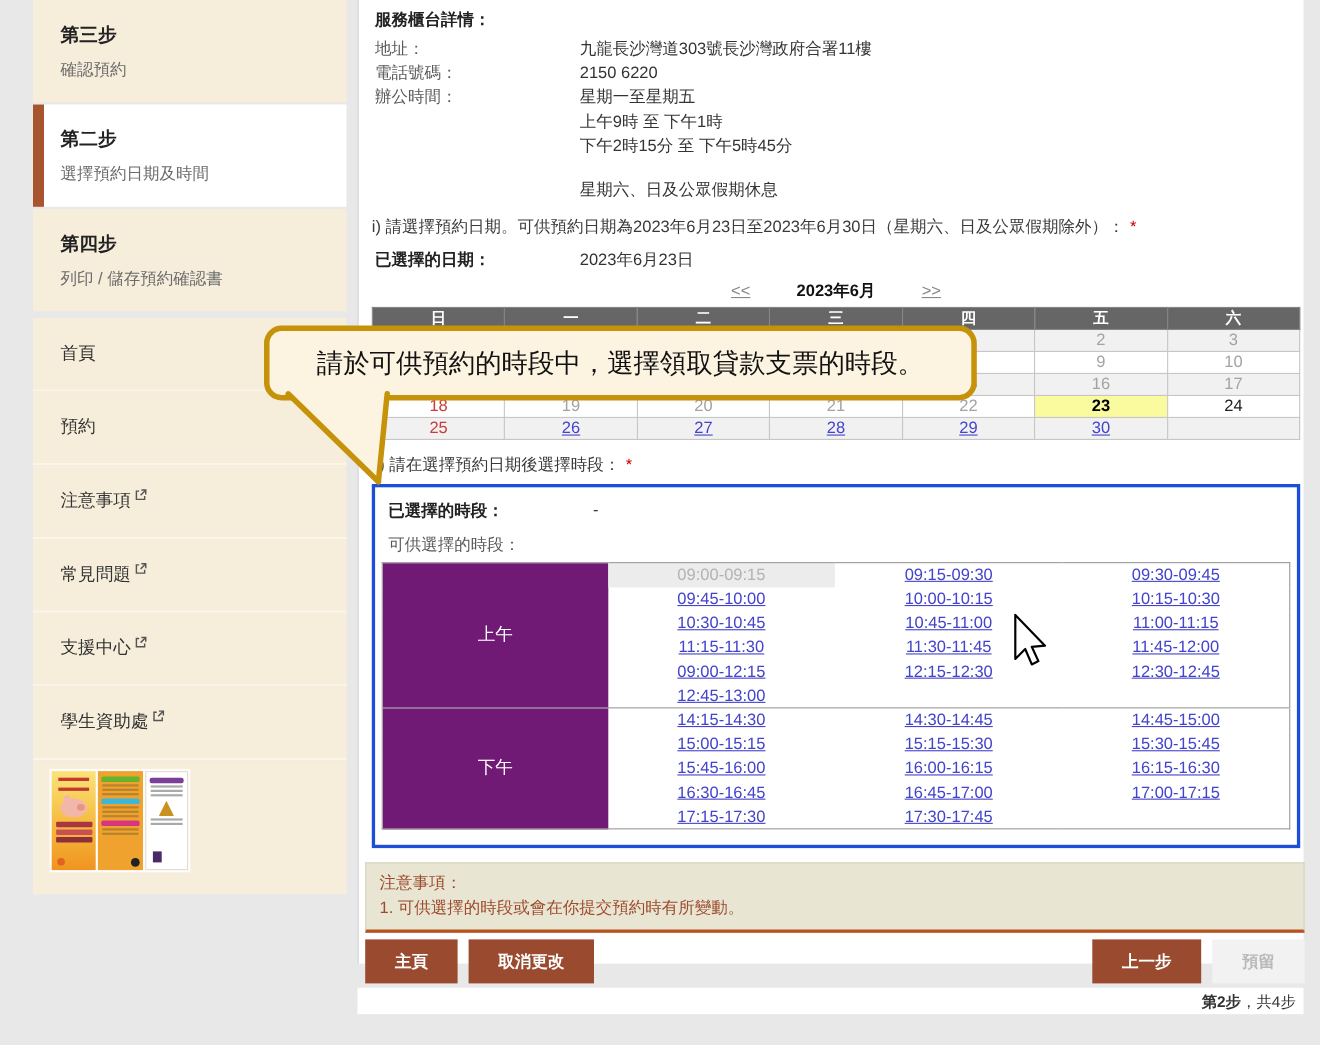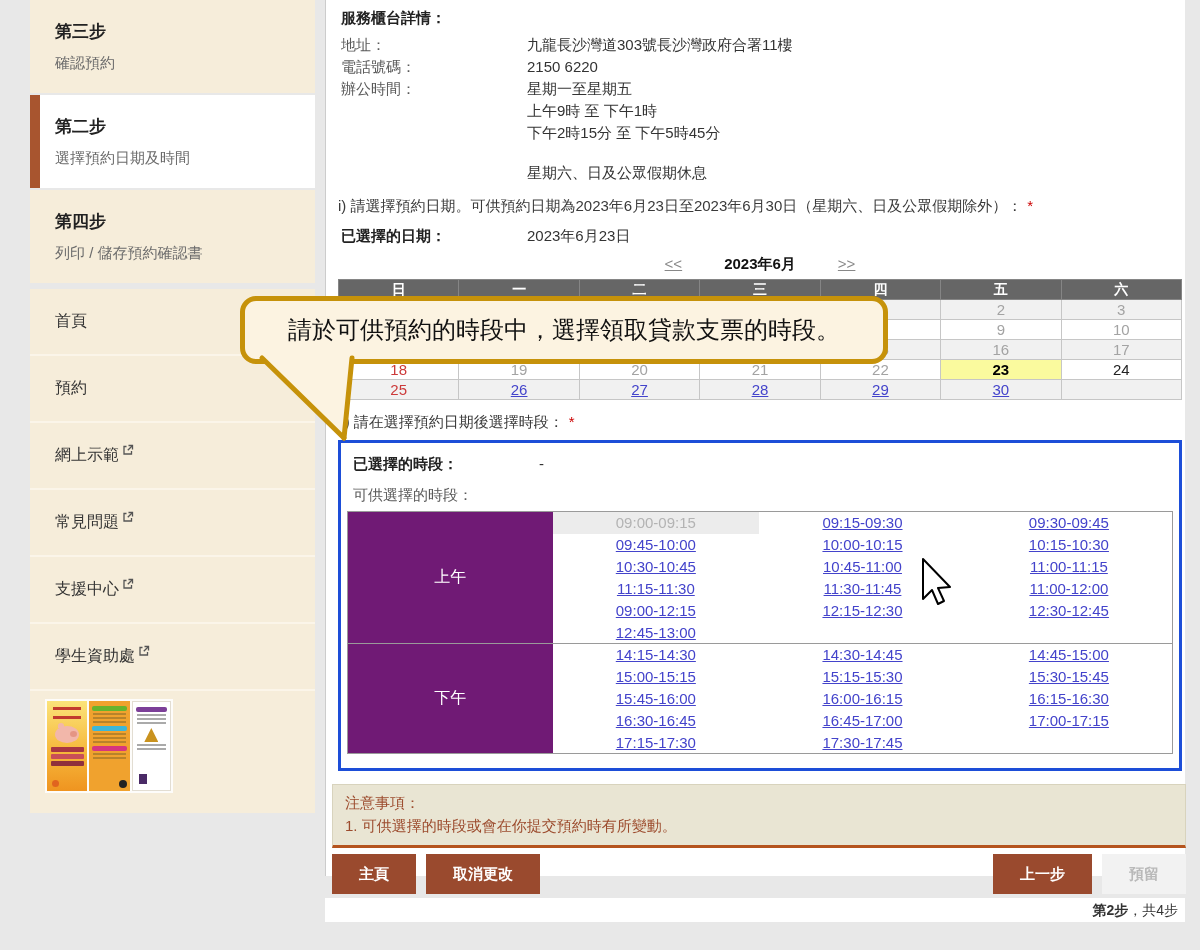--- a/index.html
+++ b/index.html
@@ -107,21 +107,21 @@
         </div>
       </div>
     <nav class="menu" id="menu">
         <div class="menu-item">
           <span>首頁</span>
         </div>
         <div class="menu-item">
           <span>預約</span>
         </div>
         <div class="menu-item">
-          <span>網上示範</span>
+          <span>注意事項</span>
           <svg class="ext" width="12" height="12" viewBox="0 0 12 12">
             <path d="M4.5 2.5H2v7.5h7.5V7" fill="none" stroke="#555" stroke-width="1.3"></path>
             <path d="M6.5 1.5H10.5V5.5" fill="none" stroke="#555" stroke-width="1.3"></path>
             <path d="M10.3 1.7L5.8 6.2" stroke="#555" stroke-width="1.3"></path>
           </svg>
         </div>
         <div class="menu-item">
           <span>常見問題</span>
           <svg class="ext" width="12" height="12" viewBox="0 0 12 12">
             <path d="M4.5 2.5H2v7.5h7.5V7" fill="none" stroke="#555" stroke-width="1.3"></path>
@@ -309,21 +309,21 @@
                 <td><a class="slot">10:15-10:30</a></td>
               </tr>
               <tr>
                 <td><a class="slot">10:30-10:45</a></td>
                 <td><a class="slot">10:45-11:00</a></td>
                 <td><a class="slot">11:00-11:15</a></td>
               </tr>
               <tr>
                 <td><a class="slot">11:15-11:30</a></td>
                 <td><a class="slot">11:30-11:45</a></td>
-                <td><a class="slot">11:00-12:00</a></td>
+                <td><a class="slot">11:45-12:00</a></td>
               </tr>
               <tr>
                 <td><a class="slot">09:00-12:15</a></td>
                 <td><a class="slot">12:15-12:30</a></td>
                 <td><a class="slot">12:30-12:45</a></td>
               </tr>
               <tr>
                 <td><a class="slot">12:45-13:00</a></td>
                 <td></td>
                 <td></td>

